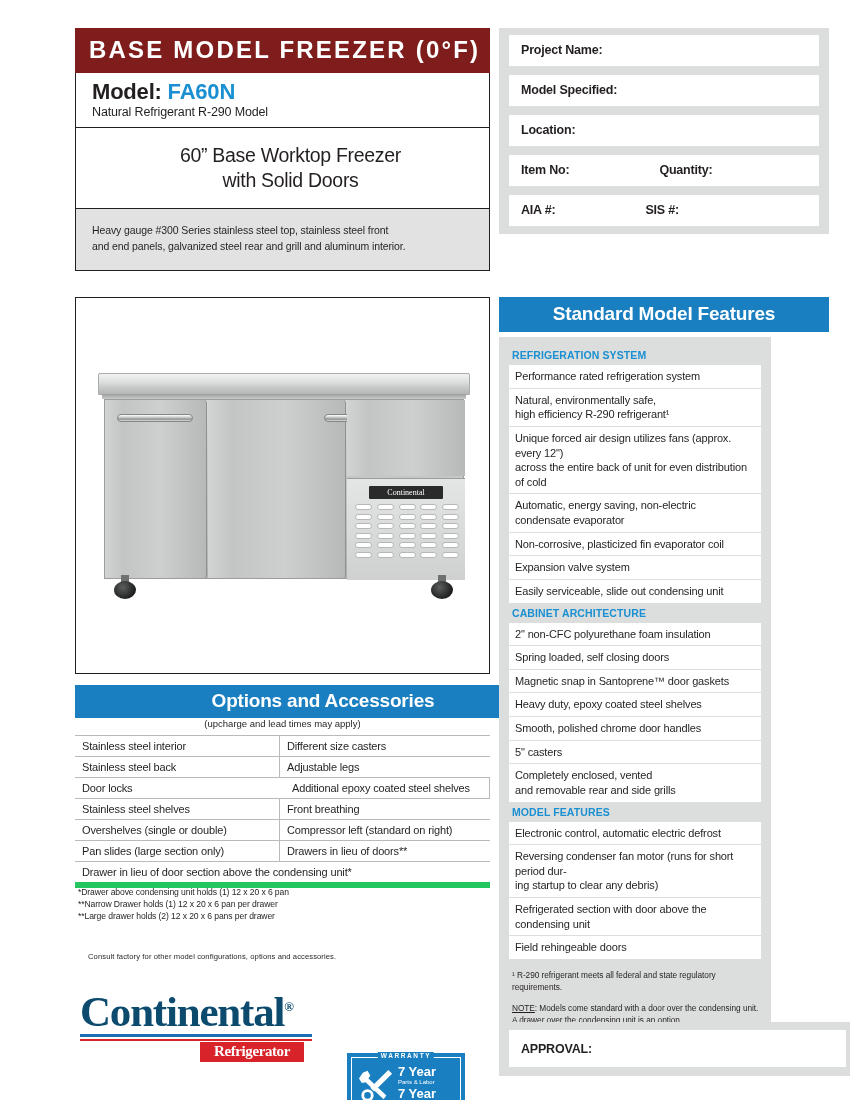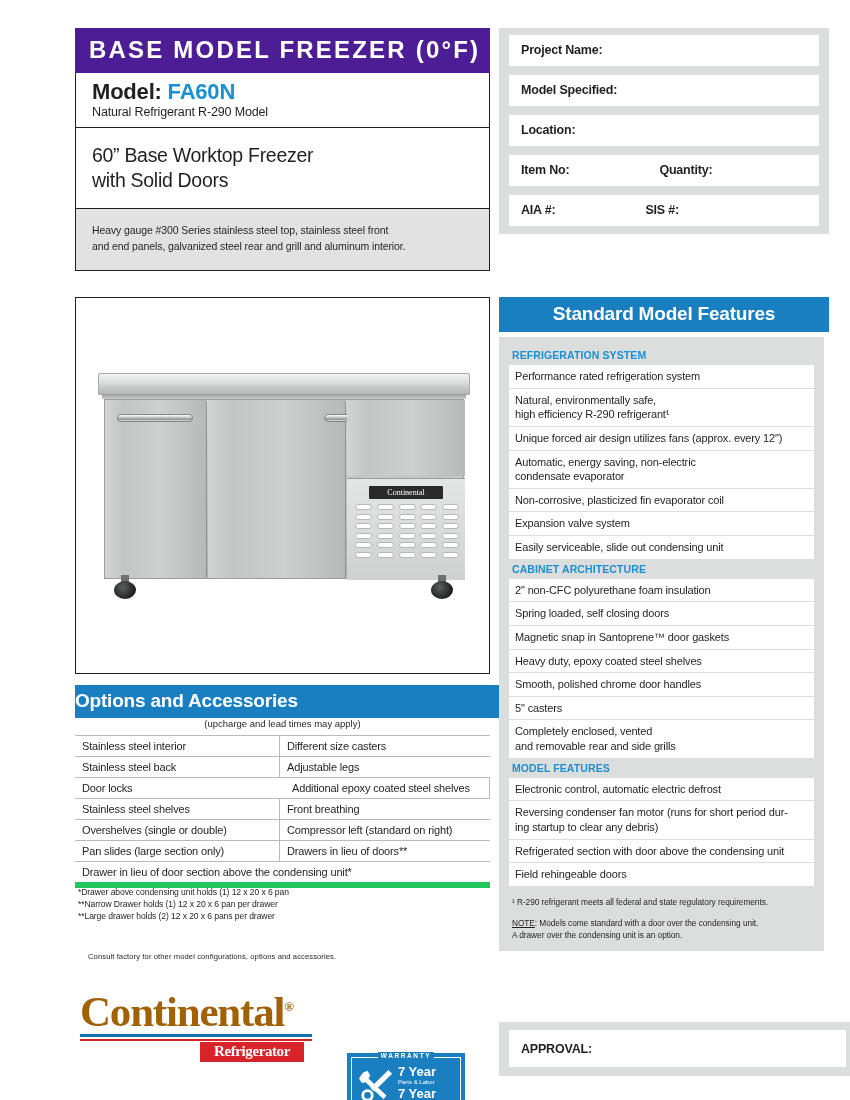--- a/index.html
+++ b/index.html
@@ -9,39 +9,39 @@
     font-family: "Liberation Sans", sans-serif;
     color: #231f20;
     overflow: hidden;
   }
   .page { position: relative; width: 850px; height: 1100px; }
 
   
   .left-col { position: absolute; left: 75px; top: 28px; width: 415px; }
 
   .title-bar {
-    background: #4c1d95; color: #ffffff;
+    background: #7f1d1d; color: #ffffff;
     font-size: 24px; font-weight: bold; letter-spacing: 2.2px;
     padding: 8px 0 9px 14px;
     font-family: "Liberation Sans", sans-serif;
   }
 
   .model-box {
     border: 1.5px solid #231f20; border-top: none;
     padding: 7px 0 8px 16px; background: #fff;
   }
   .model-line { font-size: 22px; font-weight: bold; letter-spacing: -0.2px; line-height: 1.08; }
   .model-line .mnum { color: #1a8fd1; }
   .model-sub { font-size: 12.5px; margin-top: 1px; letter-spacing: -0.15px; }
 
   .desc-box {
     border: 1.5px solid #231f20; border-top: none; background: #fff;
     padding: 15px 0 14px 16px;
   }
-  .desc-line { font-size: 19.5px; line-height: 1.32; letter-spacing: -0.3px; }
+  .desc-line { font-size: 19.5px; line-height: 1.32; letter-spacing: -0.3px; text-align: center; }
 
   .gauge-box {
     border: 1.5px solid #231f20; border-top: none;
     background: #e2e2e2; padding: 14px 16px 15px 16px;
   }
   .gauge-text { font-size: 10.5px; line-height: 1.5; letter-spacing: -0.1px; }
 
   
   .product-frame {
     position: absolute; left: 75px; top: 297px;
@@ -102,40 +102,40 @@
     background: radial-gradient(circle at 40% 35%, #5d5f5e, #1d1f1e 70%);
     border-radius: 50%;
   }
   .caster .stem { position: absolute; left: 7px; top: 0; width: 8px; height: 9px; background: #6e7170; }
   .caster.c1 { left: 16px; top: 202px; }
   .caster.c2 { left: 333px; top: 202px; }
 
   
   .opt-header {
     position: absolute; left: 75px; top: 685px; width: 496px;
-    background: #1a7fc1; color: #fff; 
+    background: #1a7fc1; color: #fff; text-align: center;
     font-size: 19px; font-weight: bold; padding: 5px 0 6px 0; letter-spacing: -0.2px;
   }
   .opt-note { position: absolute; left: 75px; top: 718px; width: 415px; text-align: center; font-size: 9.5px; }
   .opt-table { position: absolute; left: 75px; top: 735px; width: 415px; border-top: 1px solid #b9bbba; }
   .opt-row { display: flex; border-bottom: 1px solid #b9bbba; }
   .opt-cell { font-size: 11px; padding: 4px 0 4px 7px; letter-spacing: -0.15px; }
   .opt-cell.l { width: 205px; border-right: 1px solid #b9bbba; }
   .opt-cell.r { width: 210px; }
   .opt-full { font-size: 11px; padding: 4px 0 4px 7px; border-bottom: 6px solid #22c55e; letter-spacing: -0.15px; }
 
   .footnotes { position: absolute; left: 78px; top: 886px; width: 420px; }
   .fn { font-size: 8.6px; line-height: 1.42; letter-spacing: -0.1px; }
   .consult { position: absolute; left: 88px; top: 952px; font-size: 7.6px; letter-spacing: 0.1px; }
 
   
   .logo-wrap { position: absolute; left: 80px; top: 990px; width: 235px; }
   .logo-word {
     font-family: "Liberation Serif", serif; font-weight: bold;
-    font-size: 43px; color: #a16207; letter-spacing: -1.2px; line-height: 1;
+    font-size: 43px; color: #0c4a6e; letter-spacing: -1.2px; line-height: 1;
   }
   .logo-word .reg { font-size: 13px; vertical-align: super; }
   .logo-rule { width: 232px; height: 2.5px; background: #1a6fb5; margin-top: 1px; }
   .logo-rule2 { width: 232px; height: 2.5px; background: #d8232a; margin-top: 2px; }
   .logo-badge {
     margin-top: 1px; margin-left: 120px; width: 104px; background: #d8232a; color: #fff;
     font-family: "Liberation Serif", serif; font-weight: bold; font-size: 15px;
     text-align: center; letter-spacing: -0.4px; padding: 1px 0 2px 0;
   }
 
@@ -159,21 +159,21 @@
   .form-row { background: #ffffff; padding: 8px 0 9px 12px; margin-bottom: 9px; display: flex; }
   .form-row:last-child { margin-bottom: 0; }
   .form-label { font-size: 12.5px; font-weight: bold; letter-spacing: -0.2px; }
   .form-label.second { margin-left: 90px; }
 
   .feat-header {
     position: absolute; left: 499px; top: 297px; width: 330px;
     background: #1a7fc1; color: #fff; text-align: center;
     font-size: 19px; font-weight: bold; padding: 6px 0 7px 0; letter-spacing: -0.2px;
   }
-  .feat-panel { position: absolute; left: 499px; top: 337px; width: 325px; background: #dcdedd; padding: 8px 10px 10px 10px; }
+  .feat-panel { position: absolute; left: 499px; top: 337px; width: 272px; background: #dcdedd; padding: 8px 10px 10px 10px; }
   .feat-cat {
     color: #1a8fd1; font-size: 10.5px; font-weight: bold; letter-spacing: 0.1px;
     padding: 4px 0 4px 3px;
   }
   .feat-item { background: #fff; font-size: 11px; padding: 4px 6px 4px 6px; border-bottom: 1px solid #dcdedd; line-height: 1.33; letter-spacing: -0.15px; }
   .feat-item:last-child { border-bottom: none; }
   .feat-foot { font-size: 8.3px; margin-top: 10px; padding-left: 3px; line-height: 1.45; letter-spacing: -0.05px; }
   .feat-note { font-size: 8.3px; margin-top: 9px; padding-left: 3px; line-height: 1.45; letter-spacing: -0.05px; }
   .feat-note u { text-decoration: underline; }
 
@@ -371,20 +371,21 @@
       <div>
         <div class="feat-item">
           <div>Performance rated refrigeration system</div>
         </div>
         <div class="feat-item">
           <div>Natural, environmentally safe,</div>
           <div>high efficiency R-290 refrigerant¹</div>
         </div>
         <div class="feat-item">
           <div>Unique forced air design utilizes fans (approx. every 12")</div>
+          <div>across the entire back of unit for even distribution of cold</div>
         </div>
         <div class="feat-item">
           <div>Automatic, energy saving, non-electric</div>
           <div>condensate evaporator</div>
         </div>
         <div class="feat-item">
           <div>Non-corrosive, plasticized fin evaporator coil</div>
         </div>
         <div class="feat-item">
           <div>Expansion valve system</div>

